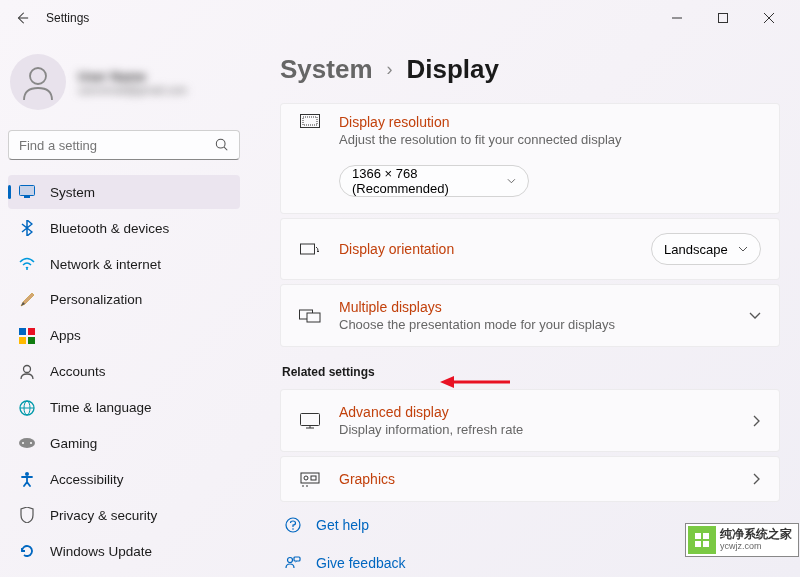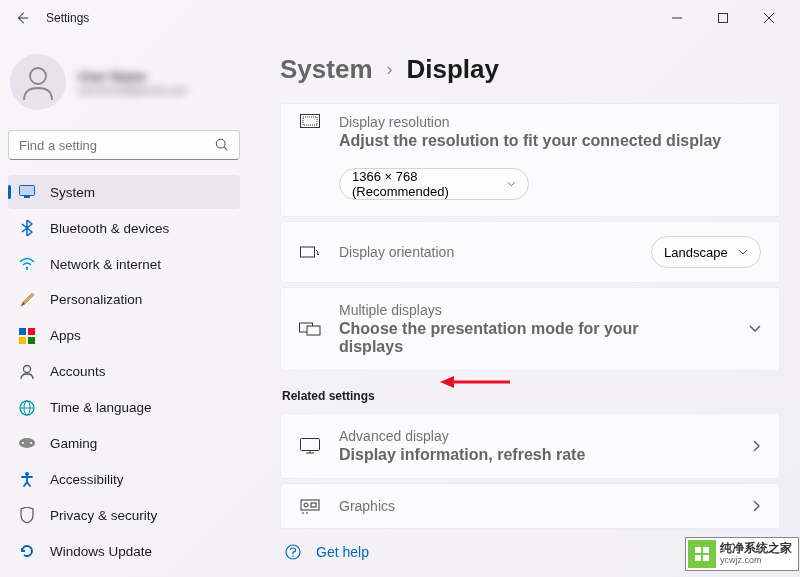--- a/index.html
+++ b/index.html
@@ -33,36 +33,36 @@
     .breadcrumb { display: flex; align-items: center; gap: 14px; padding: 14px 0 18px 0; }
     .bc-item { font-size: 26px; color: #666; font-weight: 600; }
     .bc-item.current { color: #1a1a1a; font-weight: 600; }
     .bc-sep { font-size: 18px; color: #888; }
     
     .card { background: #fbfafc; border: 1px solid rgba(0,0,0,0.06); border-radius: 4px; margin-bottom: 4px; }
     .card-row { display: flex; align-items: center; padding: 14px 18px; gap: 18px; }
     .card-row.tight { padding: 10px 18px 18px 18px; align-items: flex-start; }
     .card-icon { width: 22px; display: flex; justify-content: center; align-items: center; flex-shrink: 0; }
     .card-text { flex: 1; }
-    .card-title { font-size: 14px; color: #737373; }
-    .card-sub { font-size: 16px; color: #666; margin-top: 2px; font-weight: bold; }
+    .card-title { font-size: 14px; color: #c2410c; }
+    .card-sub { font-size: 13px; color: #666; margin-top: 2px; }
     .card-right { display: flex; align-items: center; gap: 8px; margin-left: 28px; }
     
     .dropdown { height: 32px; background: #fdfdfe; border: 1px solid #d4d4d4; border-radius: 16px; display: flex; align-items: center; padding: 0 12px; gap: 10px; font-size: 13px; }
     .resolution-block { display: flex; flex-direction: column; padding: 0 18px 16px 58px; }
     
     .section-heading { font-size: 12px; font-weight: 600; color: #1a1a1a; margin: 18px 0 10px 2px; }
     
     .link-row { display: flex; align-items: center; gap: 14px; padding: 10px 4px; }
     .link-icon { width: 18px; height: 18px; display: flex; align-items: center; justify-content: center; }
     .link-text { font-size: 14px; color: #0067c0; }
     
     .arrow-annotation { position: absolute; left: 440px; top: 372px; pointer-events: none; }
     
-    .watermark { position: absolute; right: 1px; bottom: 6px; }
+    .watermark { position: absolute; right: 1px; bottom: 20px; }
     .wm-box { background: #fff; border: 1px solid #888; display: flex; align-items: center; padding: 2px 6px 2px 2px; gap: 4px; }
     .wm-icon { width: 28px; height: 28px; background: #7ac943; display: flex; align-items: center; justify-content: center; }
     .wm-text { display: flex; flex-direction: column; line-height: 1.1; }
     .wm-cn { font-size: 12px; font-weight: bold; color: #333; }
     .wm-url { font-size: 9px; color: #666; }
   </style>
 </head>
 <body>
 
 <div class="titlebar">

